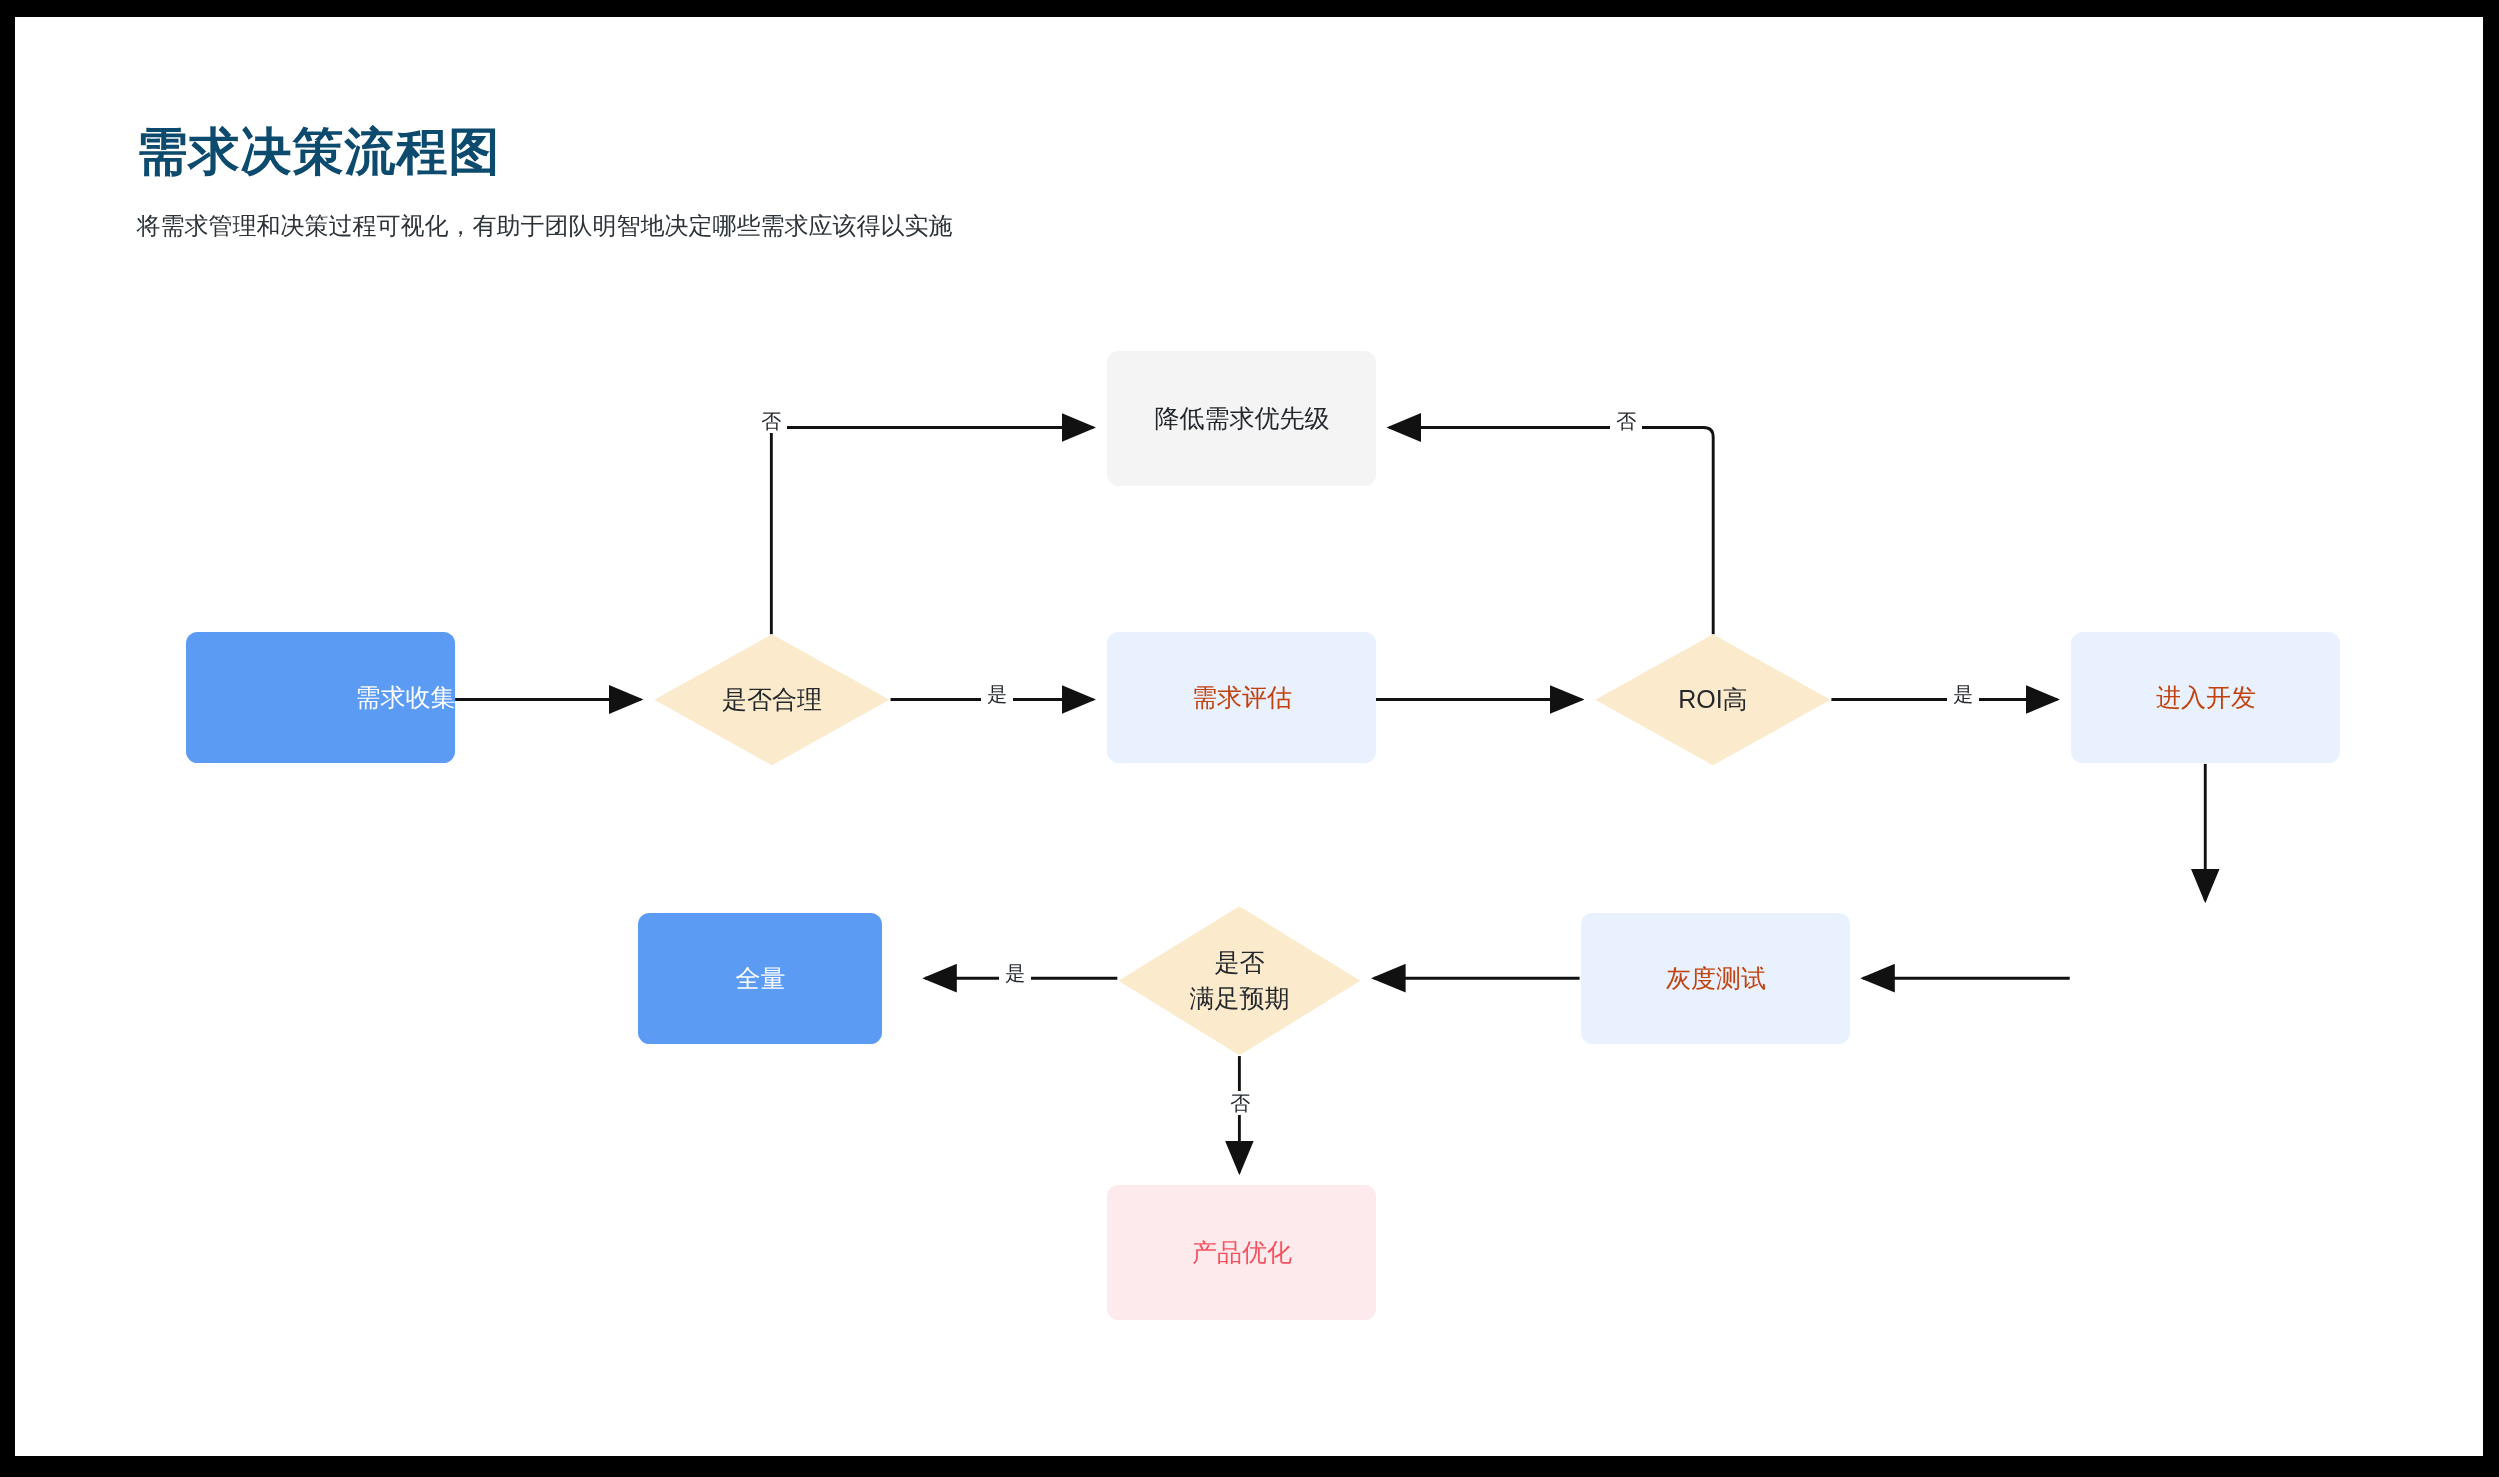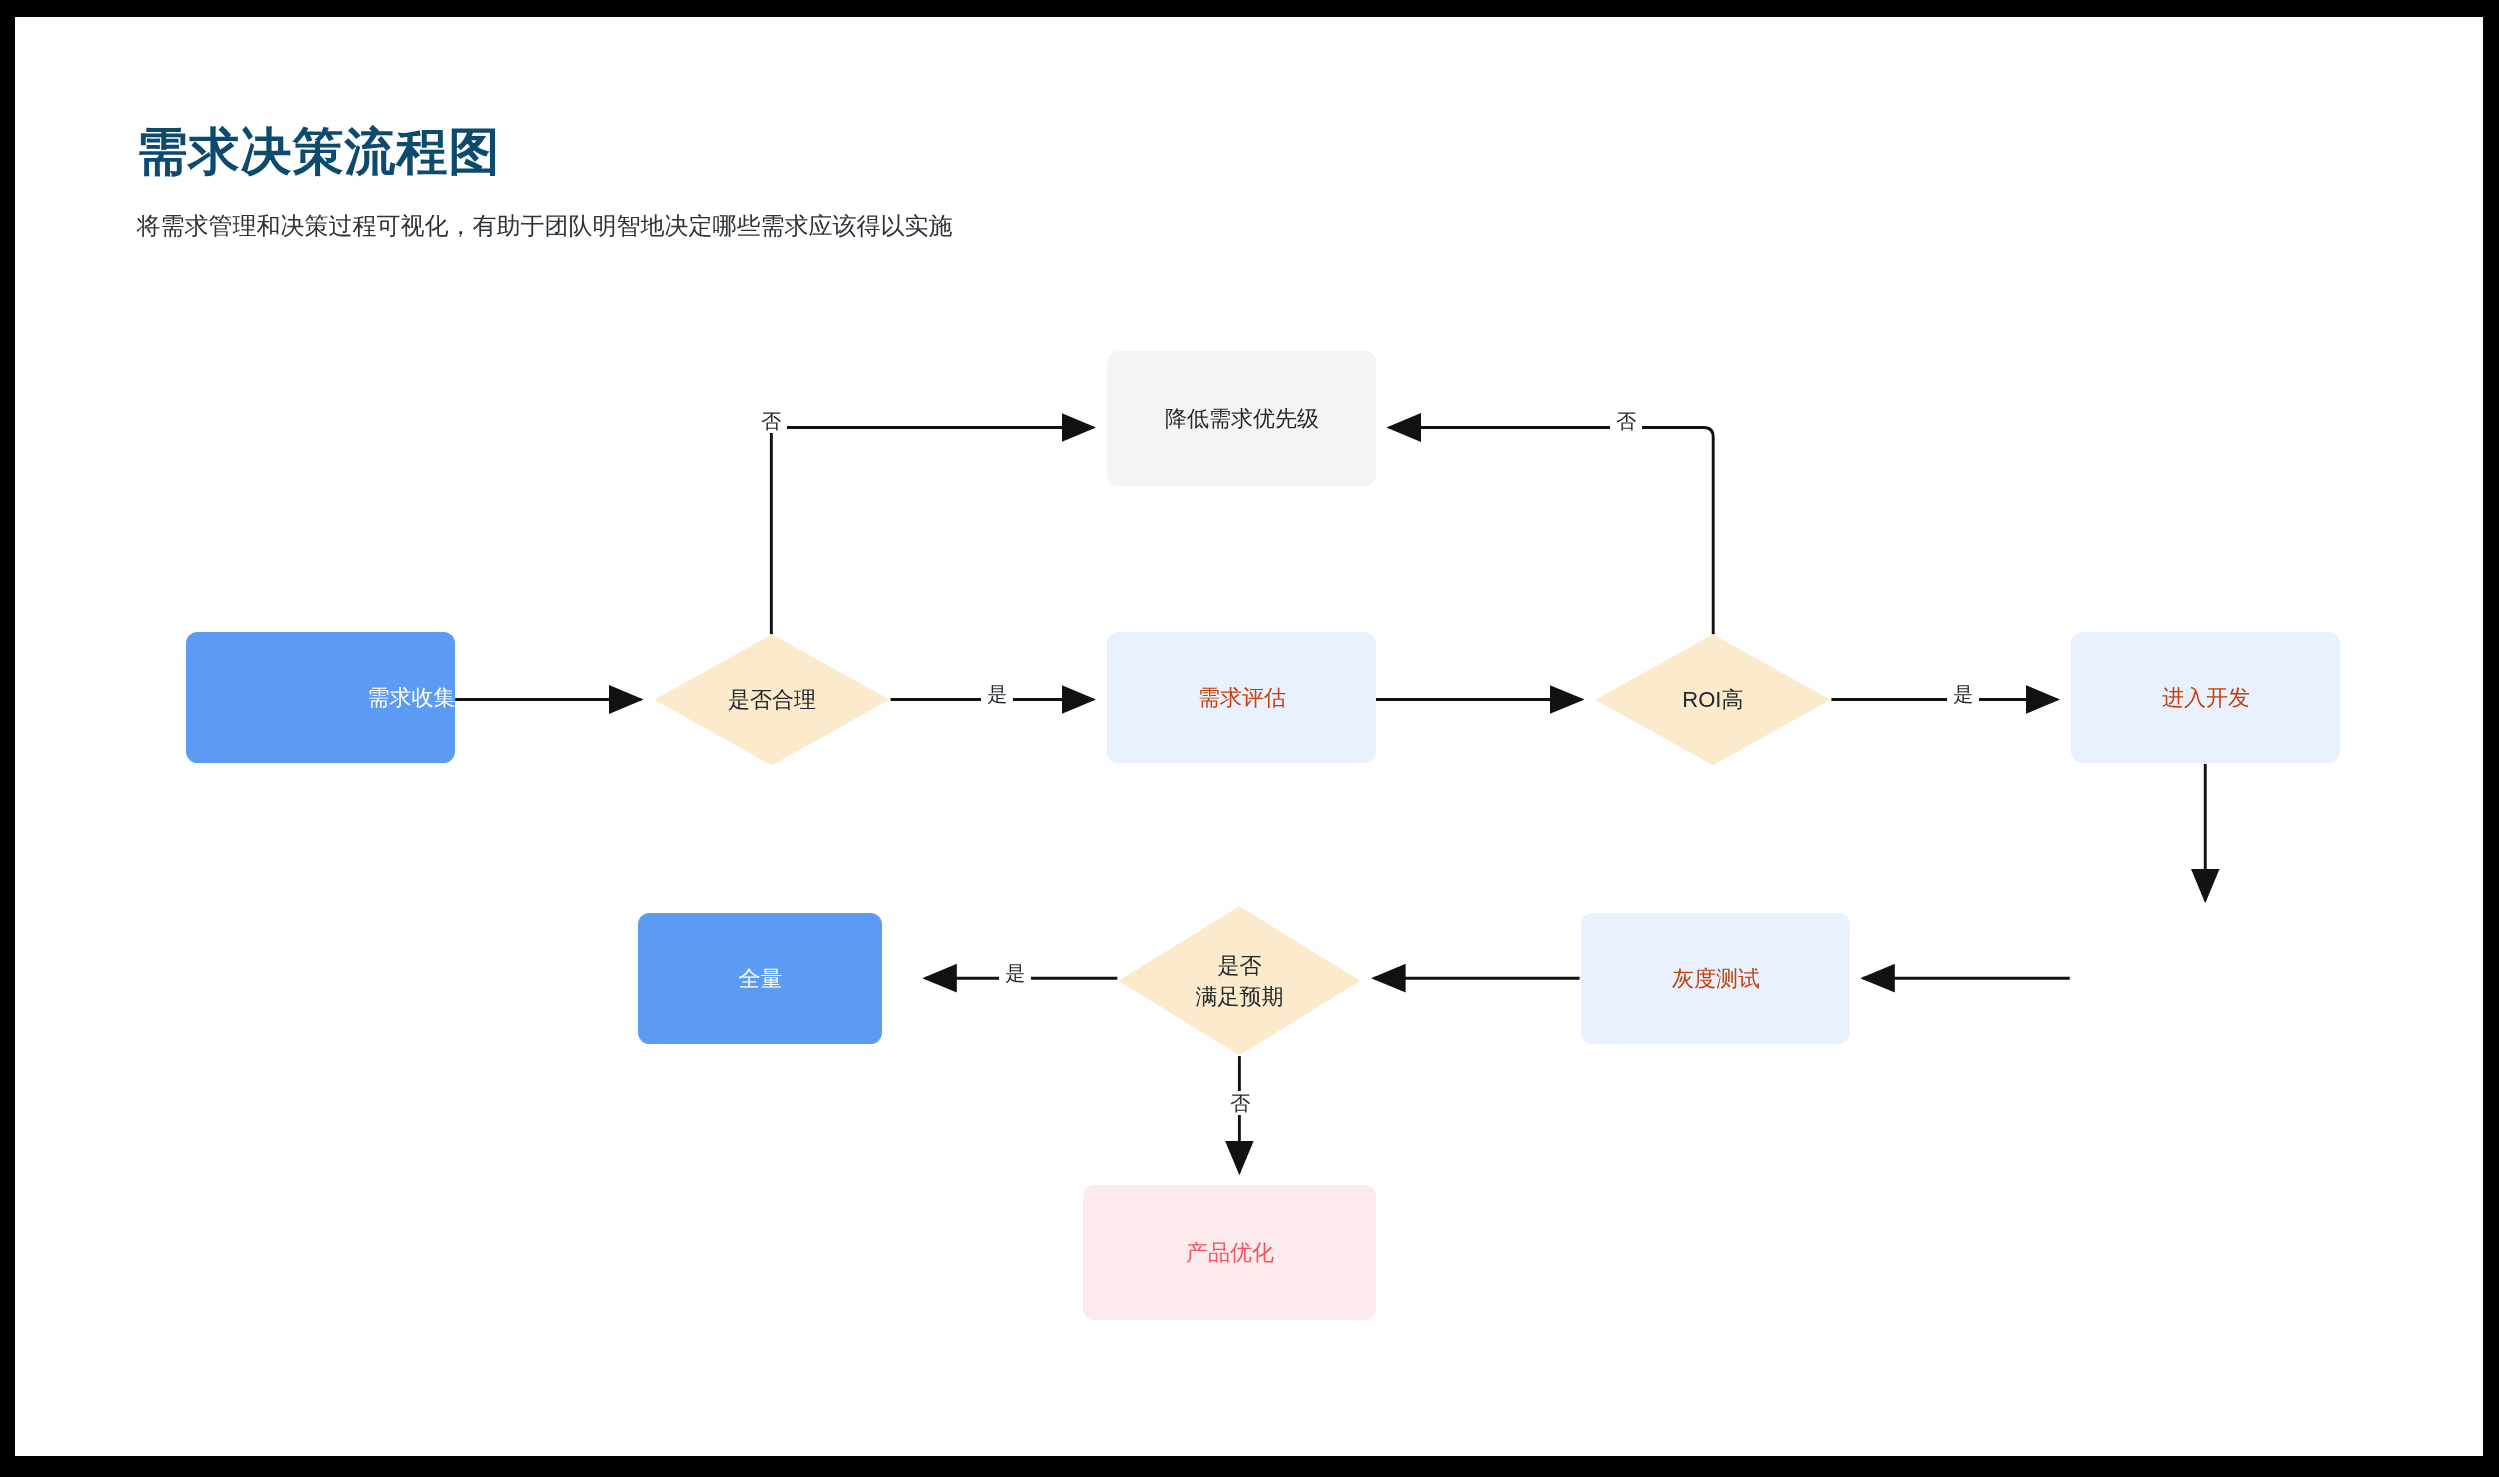--- a/index.html
+++ b/index.html
@@ -60,21 +60,21 @@
     width: 2468px; height: 1439px;
     pointer-events: none;
   }
 
   .node {
     position: absolute;
     display: flex;
     align-items: center;
     justify-content: center;
     text-align: center;
-    font-size: 22px;
+    font-size: 25px;
     line-height: 1.42;
     color: #23282d;
     white-space: pre-line;
   }
   .node.rect {
     border-radius: 11.5px;
   }
   .node.start  { background: #5B9BF3; color: #ffffff; }
   .node.proc   { background: #E8F1FD; color: #c2410c; }
   .node.gray   { background: #F4F4F5; color: #23282d; }
@@ -181,21 +181,21 @@
       <div class="node dec" style="left:1103px; top:889px; width:242px; height:149px;">
         <span class="diamond-shape"></span>
         <span class="label">是否
 满足预期</span>
       </div>
 
       <div class="node rect start" style="left:623px; top:896px; width:244px; height:131px;">
         <span class="label">全量</span>
       </div>
 
-      <div class="node rect pink" style="left:1068px; top:1168px; width:293px; height:135px;">
+      <div class="node rect pink" style="left:1092px; top:1168px; width:269px; height:135px;">
         <span class="label">产品优化</span>
       </div>
 
       <div class="edge-label" style="left:740px; top:392px;">否</div>
 
       <div class="edge-label" style="left:966px; top:665px;">是</div>
 
       <div class="edge-label" style="left:1595px; top:392px;">否</div>
 
       <div class="edge-label" style="left:1932px; top:665px;">是</div>

